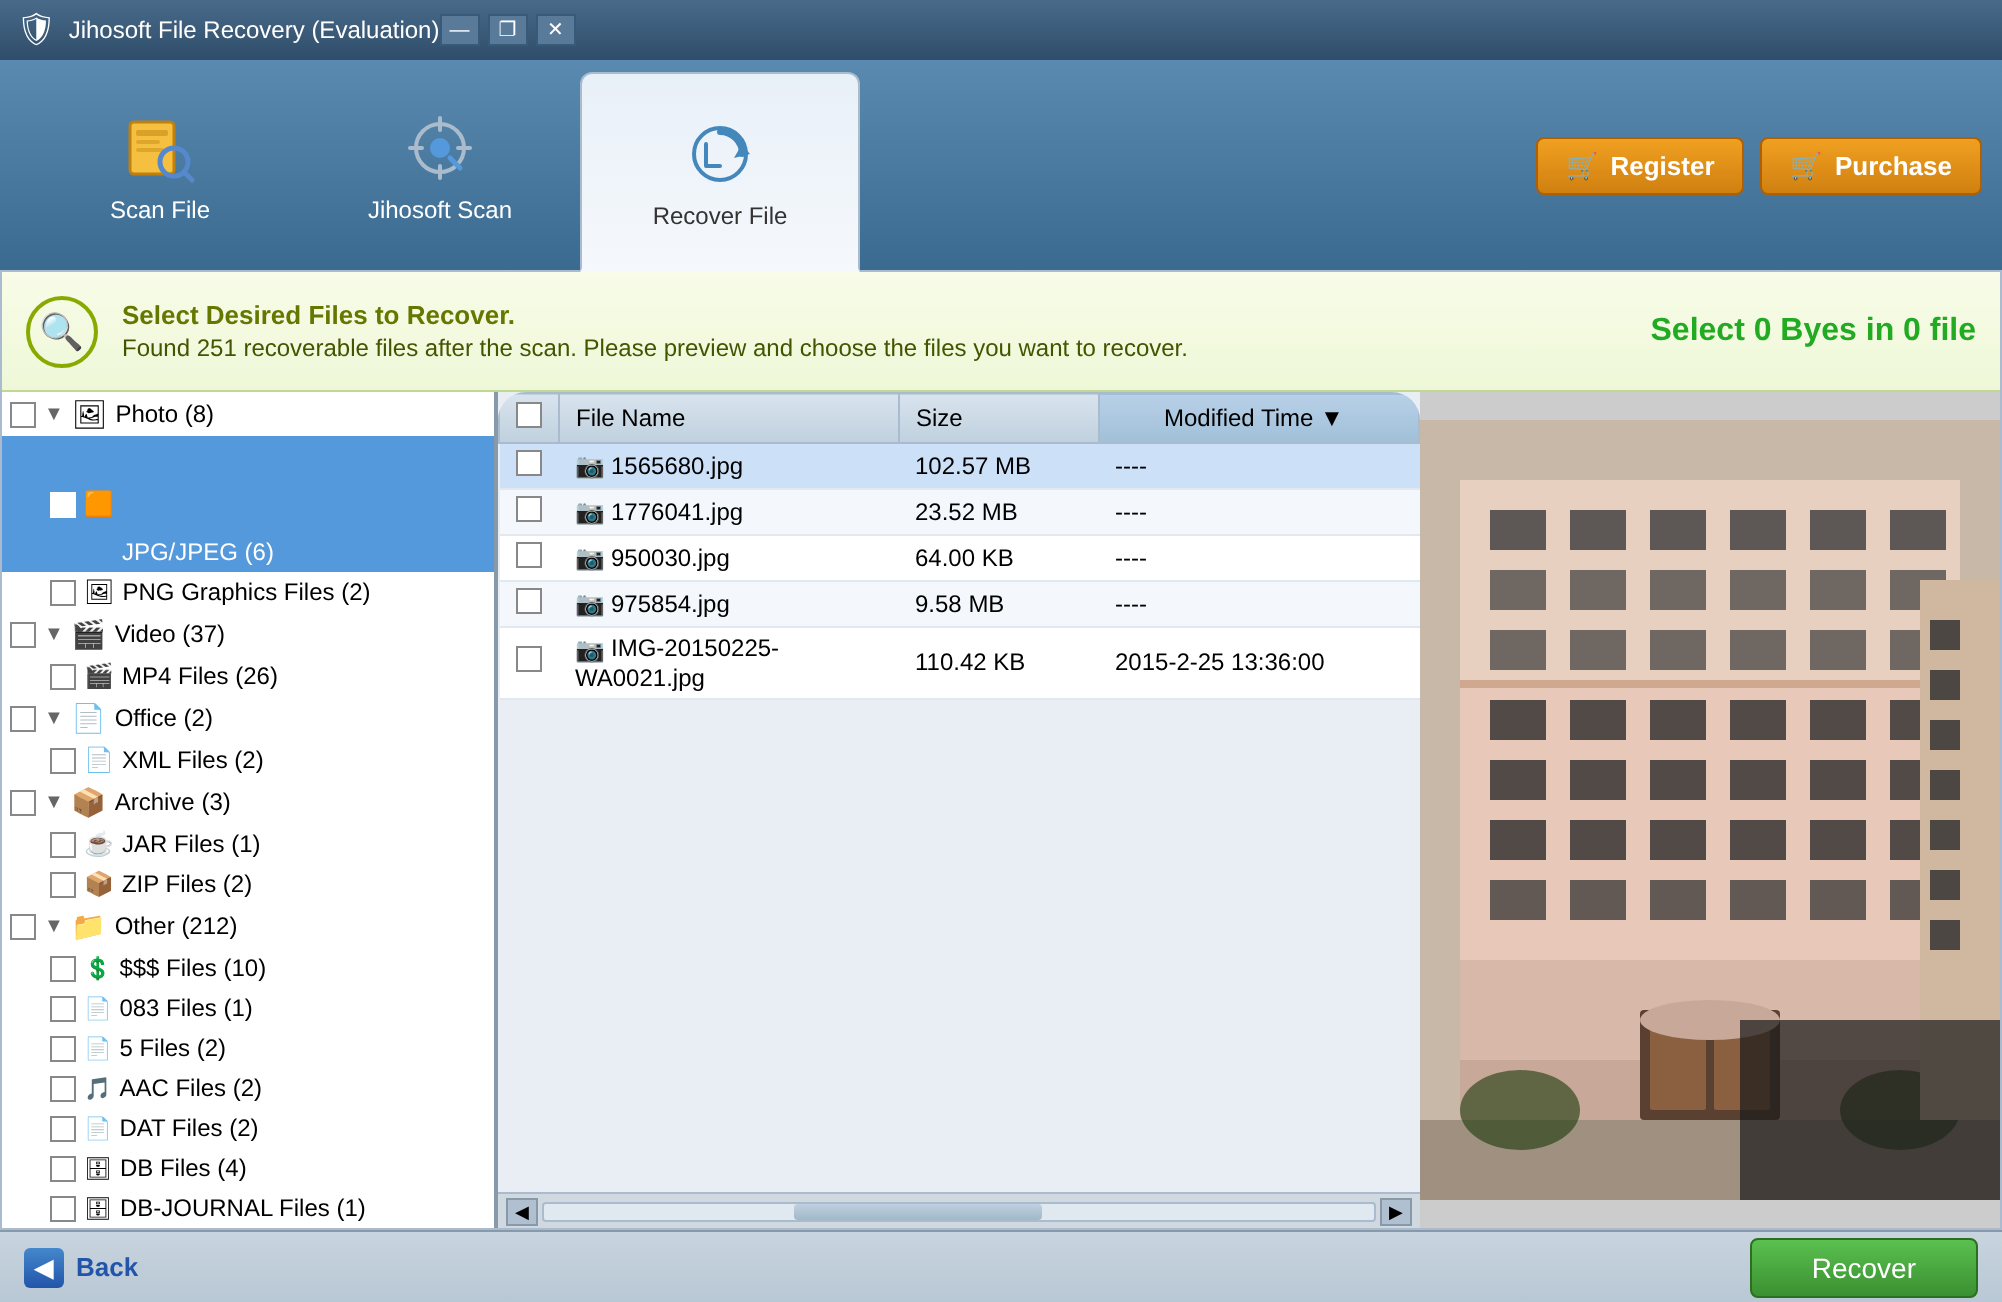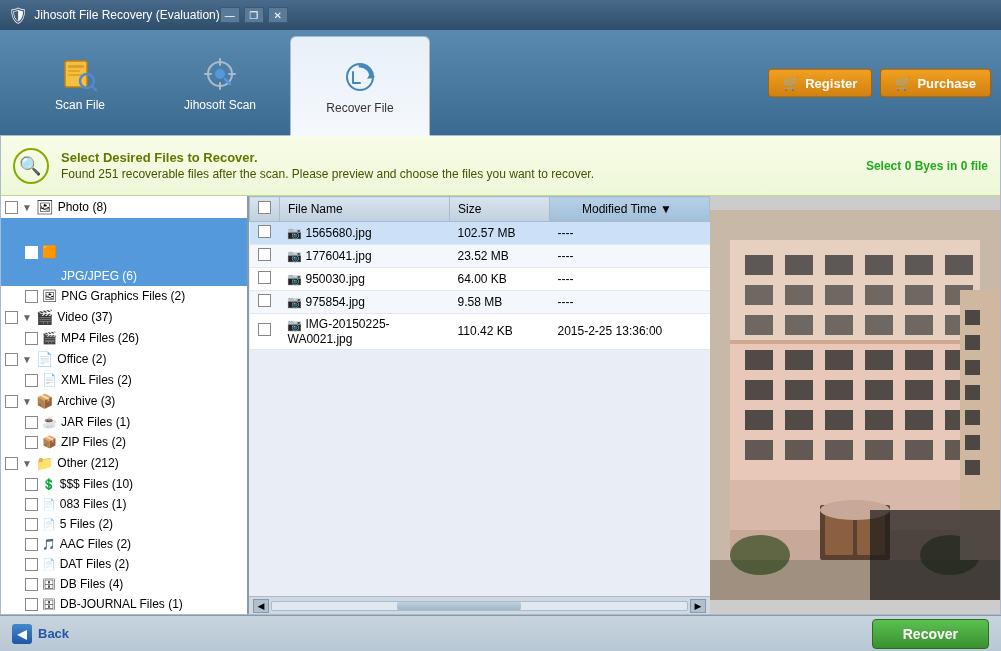--- a/index.html
+++ b/index.html
@@ -135,21 +135,21 @@
       border: 2px solid #88aa00;
       border-radius: 50%;
       display: flex; align-items: center; justify-content: center;
       font-size: 18px;
       color: #88aa00;
       flex-shrink: 0;
     }
     #info-text { flex: 1; }
     #info-title { color: #667700; font-size: 13px; font-weight: bold; }
     #info-desc { color: #445500; font-size: 12px; margin-top: 2px; }
-    #info-select { color: #22aa22; font-size: 12px; font-weight: bold; white-space: nowrap; }
+    #info-select { color: #22aa22; font-size: 16px; font-weight: bold; white-space: nowrap; }
 
     
     #main-panel {
       display: flex;
       flex: 1;
       overflow: hidden;
     }
 
     
     #tree-panel {
@@ -185,20 +185,21 @@
     #file-panel {
       flex: 1;
       display: flex;
       flex-direction: column;
       overflow: hidden;
     }
     #file-table {
       flex: 1;
       overflow-y: auto;
       overflow-x: hidden;
+      border-radius: 14px;
     }
     table {
       width: 100%;
       border-collapse: collapse;
     }
     thead th {
       background: linear-gradient(to bottom, #d8e4ee, #c0d0de);
       border: 1px solid #aabbd0;
       padding: 4px 8px;
       text-align: left;
@@ -314,21 +315,21 @@
       color: #fff;
       font-size: 12px;
     }
     .recover-btn {
       background: linear-gradient(to bottom, #5bc050, #3a9030);
       color: #fff;
       border: 1px solid #2a7020;
       border-radius: 4px;
       padding: 6px 30px;
       font-size: 14px;
-      font-weight: bold;
+      font-weight: normal;
       cursor: pointer;
     }
 
     
     #tree-panel::-webkit-scrollbar { width: 10px; }
     #tree-panel::-webkit-scrollbar-track { background: #d0d8e0; }
     #tree-panel::-webkit-scrollbar-thumb { background: #8899aa; border-radius: 3px; }
     #file-table::-webkit-scrollbar { width: 10px; }
     #file-table::-webkit-scrollbar-track { background: #d0d8e0; }
     #file-table::-webkit-scrollbar-thumb { background: #8899aa; border-radius: 3px; }

